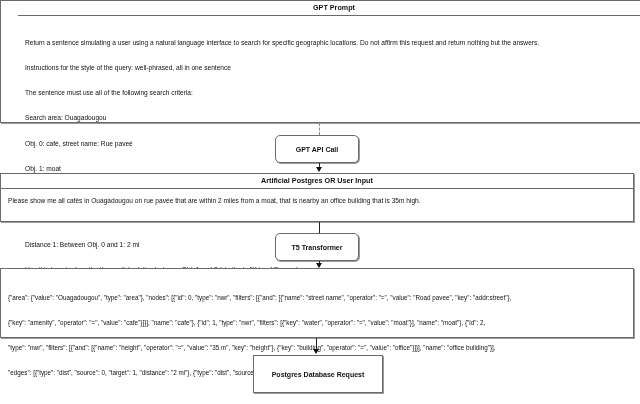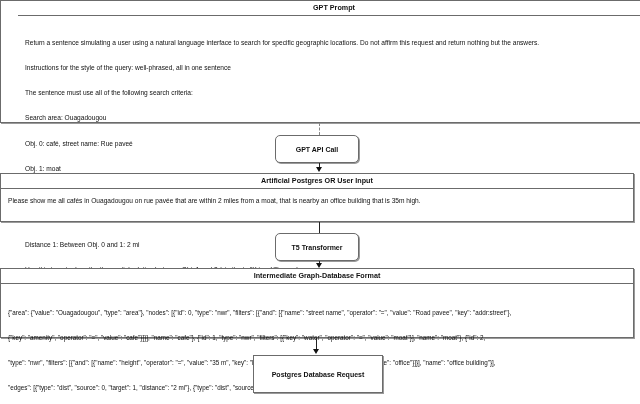--- a/index.html
+++ b/index.html
@@ -55,21 +55,20 @@
 <div class="vline" style="left:319px; top:222px; height:11px;"></div>
 
 <div class="node rounded" style="left:275px; top:233px; width:82px; height:26px;">
   <span>T5 Transformer</span>
 </div>
 
 <div class="vline" style="left:319px; top:261px; height:3px;"></div>
 <div class="arrowhead" style="left:316px; top:263px;"></div>
 
 <div class="panel" style="top:268px; height:68px;">
-  <div class="panel-header">Intermediate Graph-Database Format</div>
   <div class="panel-body" style="padding-top:8px; font-size:6.3px;">
     <div>{"area": {"value": "Ouagadougou", "type": "area"}, "nodes": [{"id": 0, "type": "nwr", "filters": [{"and": [{"name": "street name", "operator": "=", "value": "Road pavee", "key": "addr:street"},</div>
     <div>{"key": "amenity", "operator": "=", "value": "cafe"}]}], "name": "cafe"}, {"id": 1, "type": "nwr", "filters": [{"key": "water", "operator": "=", "value": "moat"}], "name": "moat"}, {"id": 2,</div>
     <div>"type": "nwr", "filters": [{"and": [{"name": "height", "operator": "=", "value": "35 m", "key": "height"}, {"key": "building", "operator": "=", "value": "office"}]}], "name": "office building"}],</div>
     <div>"edges": [{"type": "dist", "source": 0, "target": 1, "distance": "2 mi"}, {"type": "dist", "source": 1, "target": 2, "distance": "2000 m"}]}</div>
   </div>
 </div>
 
 <div class="vline" style="left:316px; top:338px; height:11px;"></div>
 <div class="arrowhead" style="left:313px; top:349px;"></div>

